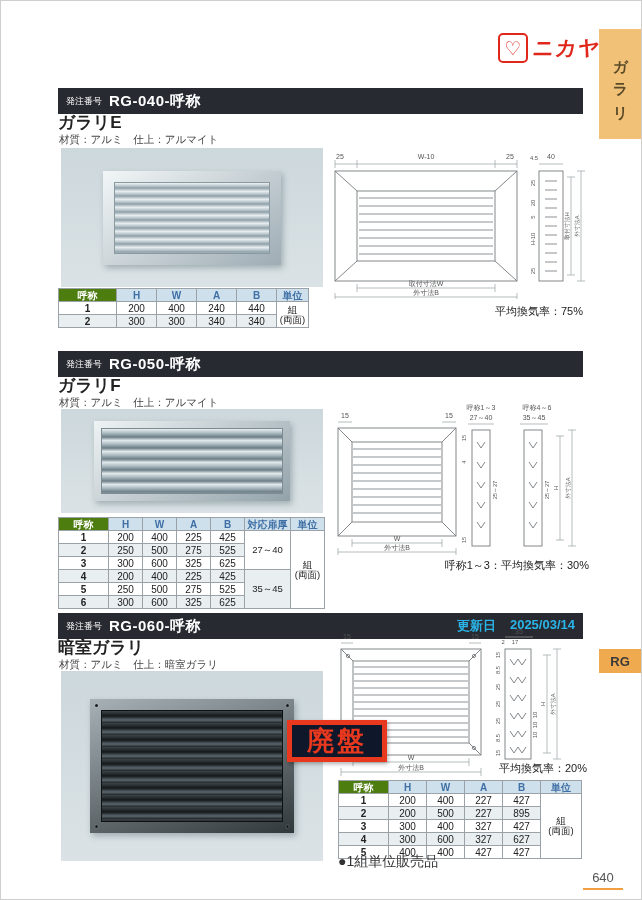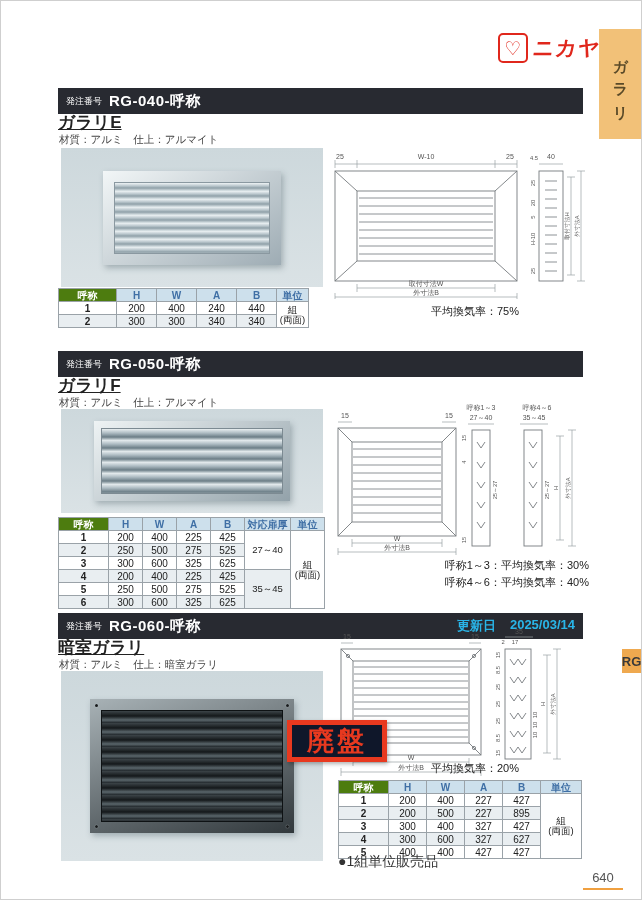--- a/index.html
+++ b/index.html
@@ -5,29 +5,29 @@
   html,body{margin:0;padding:0;background:#e8e8e8;font-family:"Liberation Sans","DejaVu Sans",sans-serif;}
   .page{position:relative;width:642px;height:900px;background:#ffffff;border:1px solid #cfcfcf;box-sizing:border-box;overflow:hidden;margin:0 auto;}
 
   
   .logo{position:absolute;left:497px;top:32px;display:flex;align-items:center;gap:5px;}
   .logo-mark{width:26px;height:26px;border:2px solid #e0271c;border-radius:5px;display:flex;align-items:center;justify-content:center;color:#e0271c;font-size:19px;line-height:1;}
   .logo-text{color:#e0271c;font-size:21px;font-weight:900;transform:skewX(-8deg);letter-spacing:1px;}
 
   
   .tab-garari{position:absolute;right:0;top:28px;width:42px;height:110px;background:#f2c178;color:#5a4a28;display:flex;align-items:center;justify-content:center;writing-mode:vertical-rl;font-size:15px;font-weight:700;letter-spacing:6px;}
-  .tab-rg{position:absolute;right:0;top:648px;width:19px;height:24px;background:#efa94f;color:#3a3a3a;display:flex;align-items:center;justify-content:center;font-size:13px;font-weight:700;}
+  .tab-rg{position:absolute;right:0;top:648px;width:42px;height:24px;background:#efa94f;color:#3a3a3a;display:flex;align-items:center;justify-content:center;font-size:13px;font-weight:700;}
 
   
   .bar{position:absolute;left:57px;width:525px;height:23px;background:#282a31;color:#fff;display:flex;align-items:center;padding:13px 8px;box-sizing:border-box;}
   .bar .order-label{font-size:9px;margin-right:7px;}
   .bar .order-code{font-size:15px;font-weight:700;letter-spacing:.5px;}
   .bar .update{margin-left:auto;display:flex;gap:14px;color:#29b5e8;font-size:13px;font-weight:700;}
 
-  .sec-title{position:absolute;left:57px;font-size:17px;font-weight:600;color:#222;text-decoration:underline;}
+  .sec-title{position:absolute;left:57px;font-size:17px;font-weight:600;color:#222;}
   .sec-spec{position:absolute;left:58px;font-size:10.5px;color:#444;}
 
   
   .photo{position:absolute;left:60px;width:262px;display:flex;align-items:center;justify-content:center;background:linear-gradient(180deg,#cdd8dc,#dae2e5);}
   .grille{box-sizing:border-box;box-shadow:2px 3px 6px rgba(60,80,90,.35);}
   .grille1{width:178px;height:94px;padding:11px;background:linear-gradient(145deg,#f2f6f7,#9eacb4);}
   .grille1 .slats{width:100%;height:100%;background:repeating-linear-gradient(180deg,#eef3f5 0px,#b9c6cc 3px,#8fa0a8 5px,#dfe7ea 8px);border:1px solid #8a98a0;box-sizing:border-box;}
   .grille2{width:196px;height:80px;padding:7px;background:linear-gradient(145deg,#eef3f4,#93a2aa);}
   .grille2 .slats{width:100%;height:100%;background:repeating-linear-gradient(180deg,#e8eef0 0px,#aebcc3 4px,#6b7d86 8px,#d4dde0 11px);border:1px solid #7c8a92;box-sizing:border-box;}
   .grille3{position:relative;width:204px;height:134px;padding:11px;background:linear-gradient(160deg,#a8b2b6,#31383c);}
@@ -44,21 +44,21 @@
   table.spec td.cell-group{background:#fff;white-space:pre-line;font-size:9.5px;line-height:10px;}
   .tbl-note{position:absolute;font-size:14px;color:#333;}
 
   
   svg.draw{position:absolute;}
   svg.draw line,svg.draw rect,svg.draw path,svg.draw circle{stroke:#767b7e;fill:none;stroke-width:.9;}
   svg.draw .dim{stroke:#9aa0a3;stroke-width:.7;}
   svg.draw text{fill:#555;font-size:7px;stroke:none;font-family:"Liberation Sans",sans-serif;}
   svg.draw text.small{font-size:5.8px;}
   svg.draw .slatline{stroke:#8d9296;stroke-width:1;}
-  .vent-rate{position:absolute;font-size:11px;color:#222;}
+  .vent-rate{position:absolute;font-size:11px;color:#222;text-align:right;}
   .draw-note{position:absolute;font-size:11px;color:#222;text-align:right;}
 
   
   .stamp{position:absolute;left:286px;top:719px;width:100px;height:42px;background:#0f172a;border:5px solid #e8391f;color:#e8391f;display:flex;align-items:center;justify-content:center;font-size:27px;font-weight:900;letter-spacing:3px;z-index:5;box-shadow:1px 2px 4px rgba(0,0,0,.3);box-sizing:border-box;}
 
   
   .page-num{position:absolute;right:18px;top:858px;text-align:center;font-size:13px;color:#555;margin-top:11px;}
   .page-num .rule{width:40px;height:2px;background:#f0a040;margin-top:3px;}
 </style>
 </head>
@@ -254,21 +254,20 @@
     <line class="dim" x1="226" y1="36" x2="226" y2="140"></line>
       <line class="dim" x1="222" y1="36" x2="230" y2="36"></line>
       <line class="dim" x1="222" y1="140" x2="230" y2="140"></line>
     <text class="small" x="224" y="88" text-anchor="middle" transform="rotate(-90 224 88)">H</text>
     <line class="dim" x1="238" y1="30" x2="238" y2="146"></line>
       <line class="dim" x1="234" y1="30" x2="242" y2="30"></line>
       <line class="dim" x1="234" y1="146" x2="242" y2="146"></line>
     <text class="small" x="236" y="88" text-anchor="middle" transform="rotate(-90 236 88)">外寸法A</text>
   </svg>
   <div class="draw-note" style="left:370px;top:557px;width:218px;">呼称1～3：平均換気率：30%</div>
-  <div class="draw-note" style="left:370px;top:574px;width:218px;">呼称4～6：平均換気率：40%</div>
 
   <table class="spec" style="left:57px;top:516px;width:266px;">
     <colgroup>
         <col style="width:50px">
         <col style="width:34px">
         <col style="width:34px">
         <col style="width:34px">
         <col style="width:34px">
         <col style="width:46px">
         <col style="width:34px">

